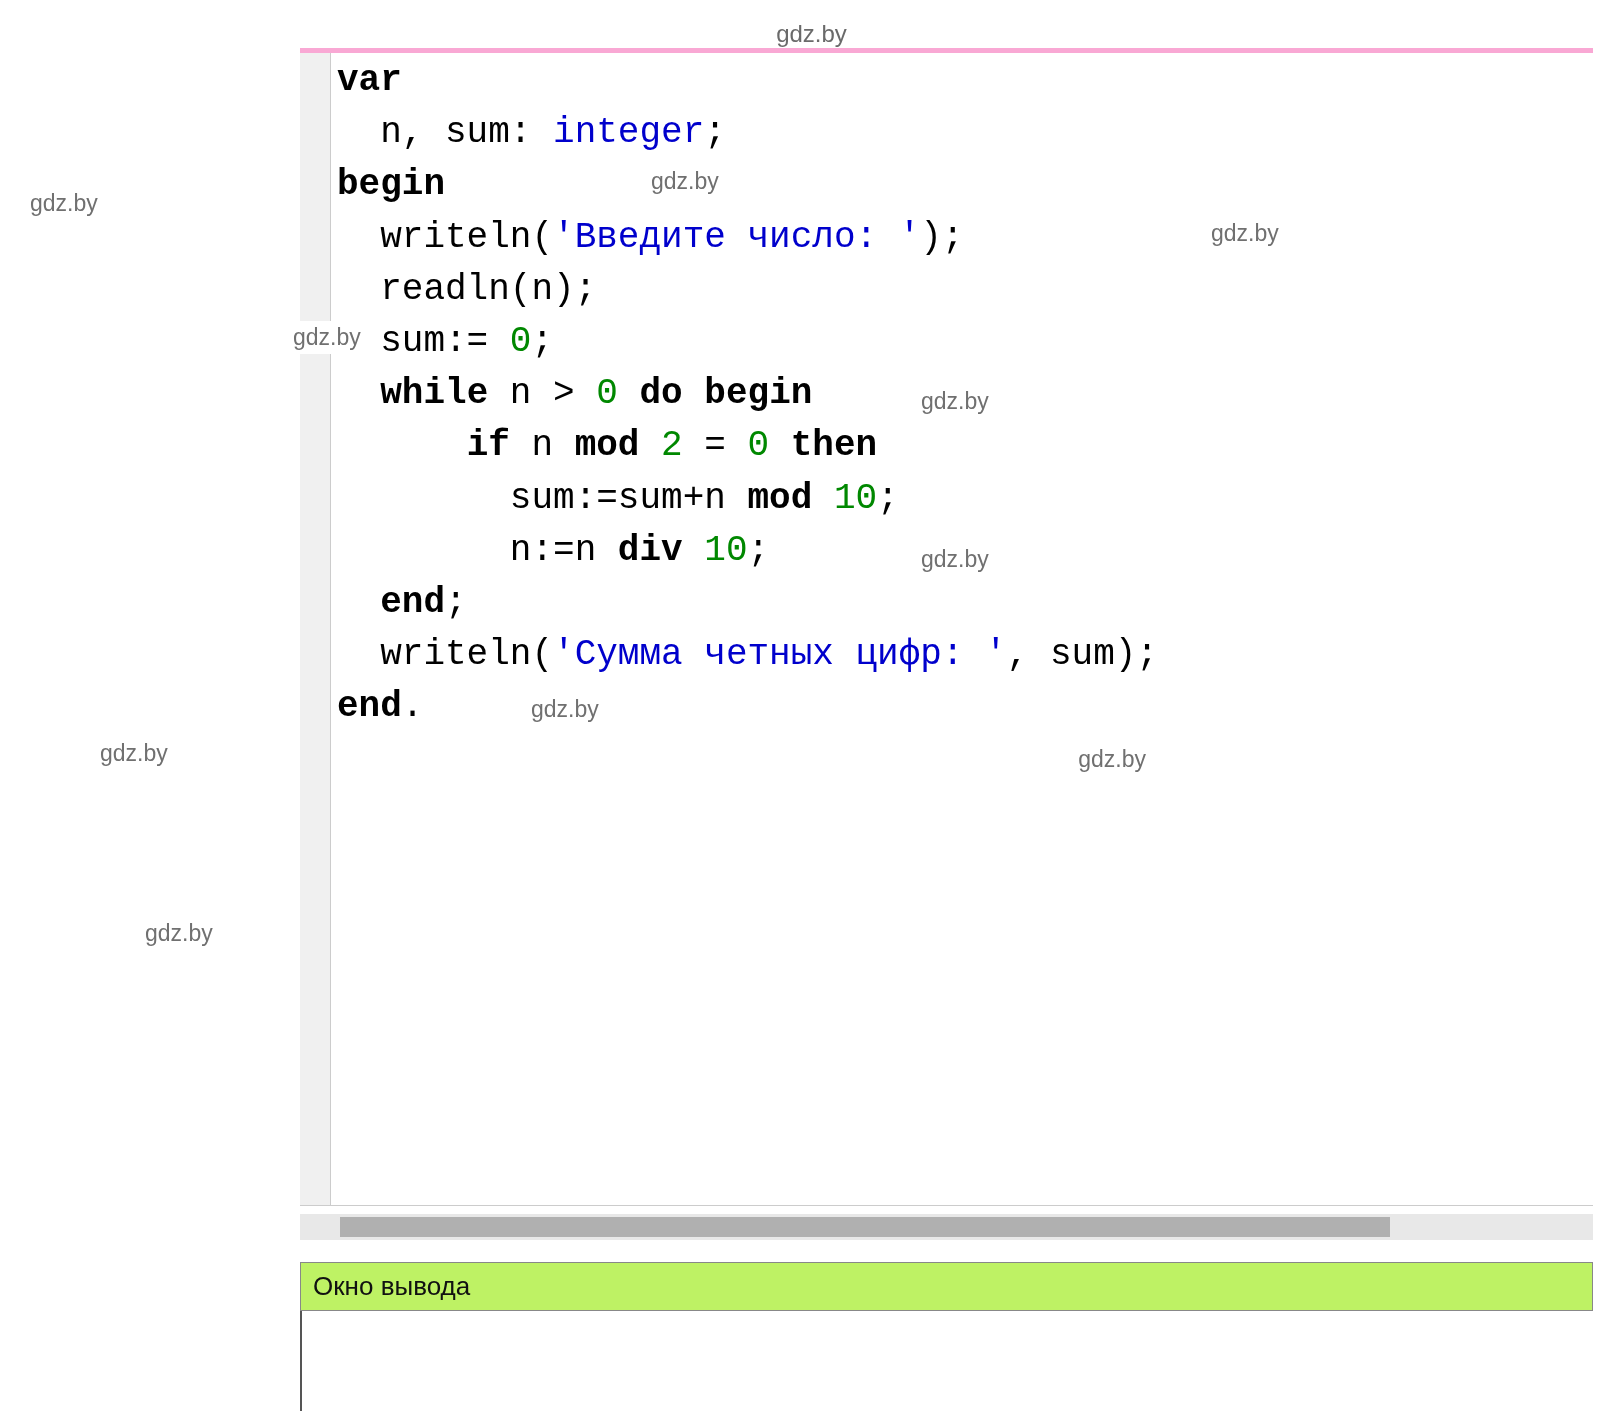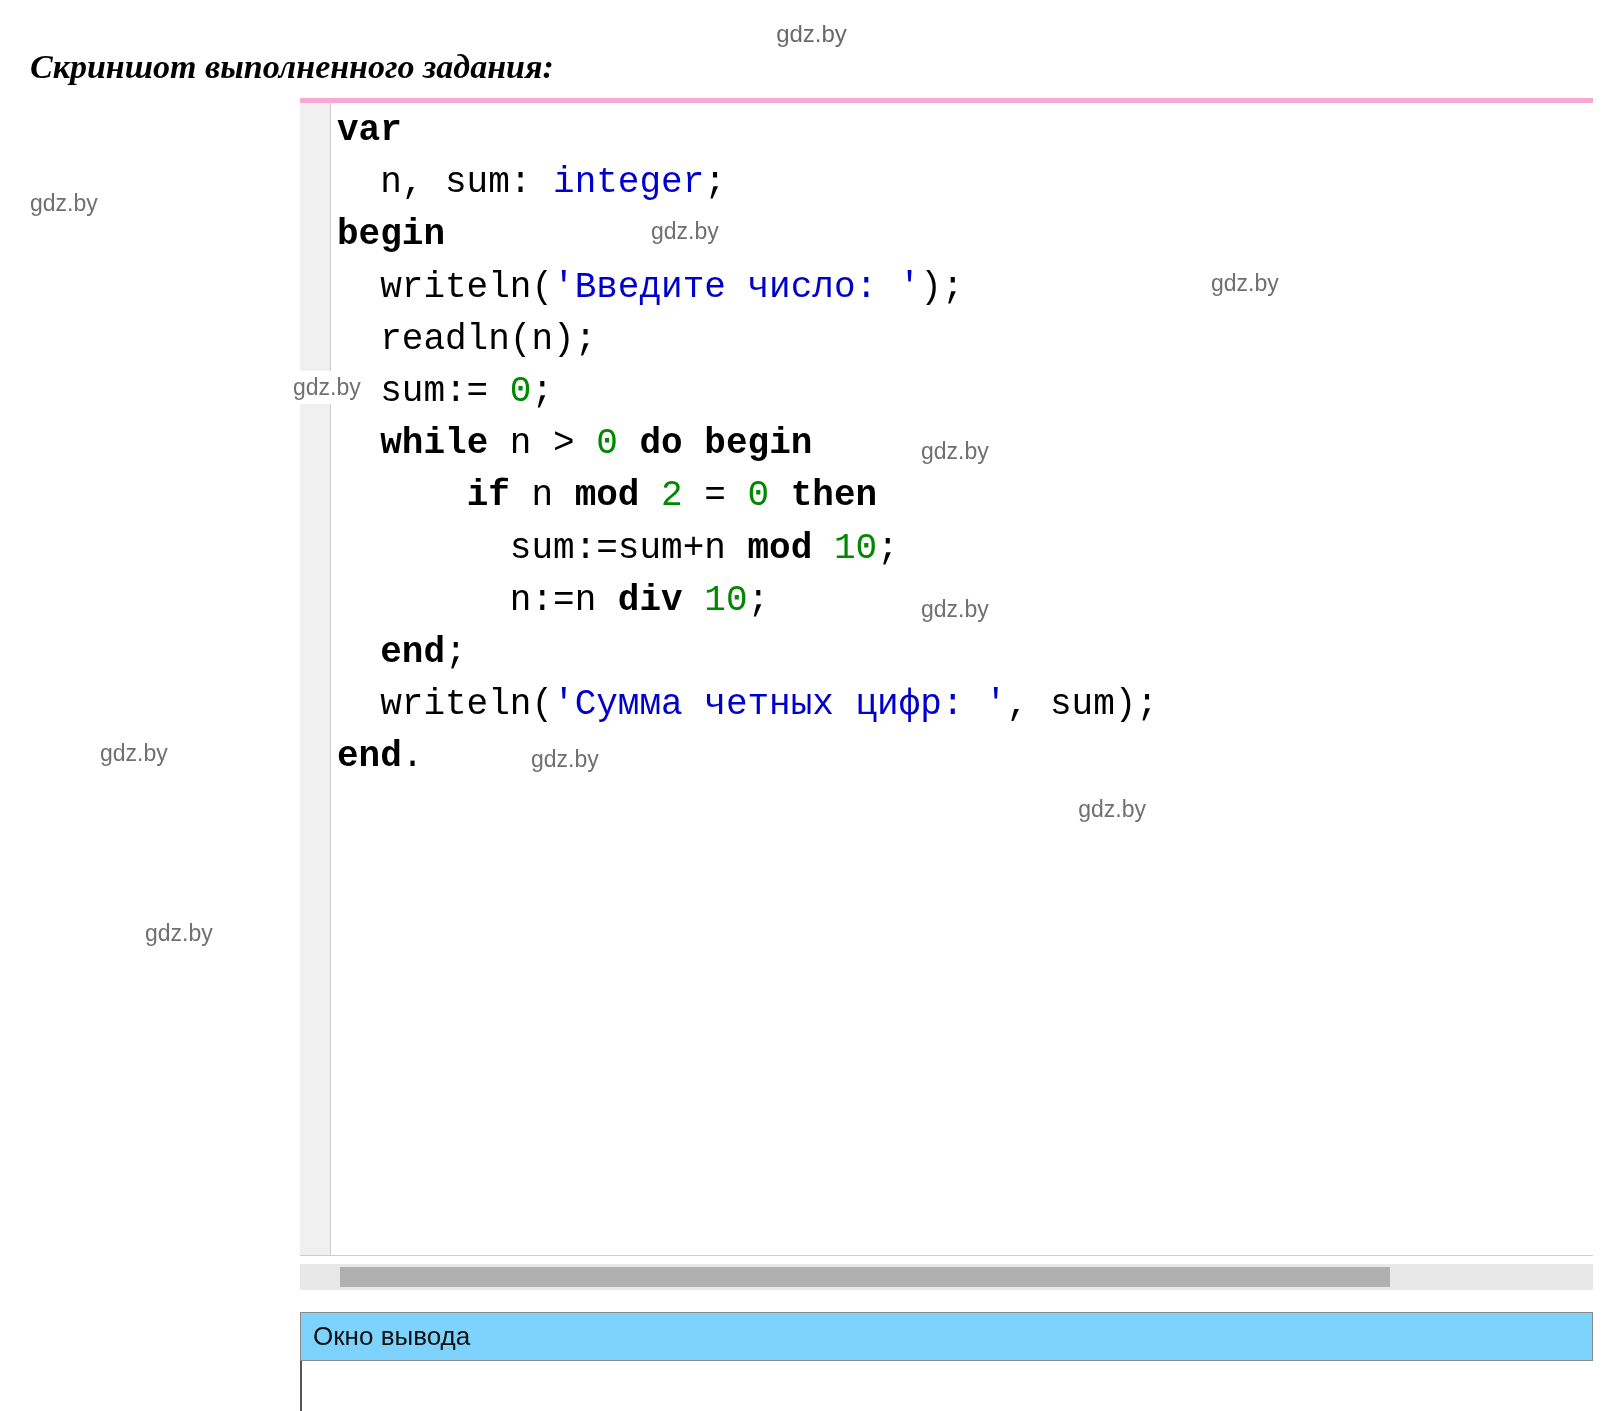--- a/index.html
+++ b/index.html
@@ -73,21 +73,21 @@
       width: 1050px;
       height: 20px;
       background: #b0b0b0;
     }
     .output-panel {
       margin-left: 270px;
       width: 1293px;
       margin-top: 22px;
     }
     .output-header {
-      background: #7dd3fc;
+      background: #bef264;
       color: #111;
       font-family: Arial, sans-serif;
       font-size: 26px;
       padding: 8px 12px;
       border: 1px solid #888;
     }
     .output-body {
       border-left: 2px solid #555;
       padding: 6px 10px 14px 10px;
       font-family: 'Consolas', 'Courier New', monospace;
@@ -108,21 +108,20 @@
     }
   </style>
 </head>
 <body>
 
 <div class="page-wrapper">
 
   <div class="header-watermark">gdz.by</div>
 
 
-  <div class="subtitle">Скриншот выполненного задания:</div>
 
   <div class="ide-container">
     <div class="code-area">
       <div class="gutter"></div>
       <div class="code-content"><span class="kw">var</span>
 <span class="plain">  n, sum: </span><span class="type">integer</span><span class="plain">;</span>
 <span class="kw">begin</span>
 <span class="plain">  writeln(</span><span class="str">'Введите число: '</span><span class="plain">);</span>
 <span class="plain">  readln(n);</span>
 <span class="plain">  sum:= </span><span class="num">0</span><span class="plain">;</span>

